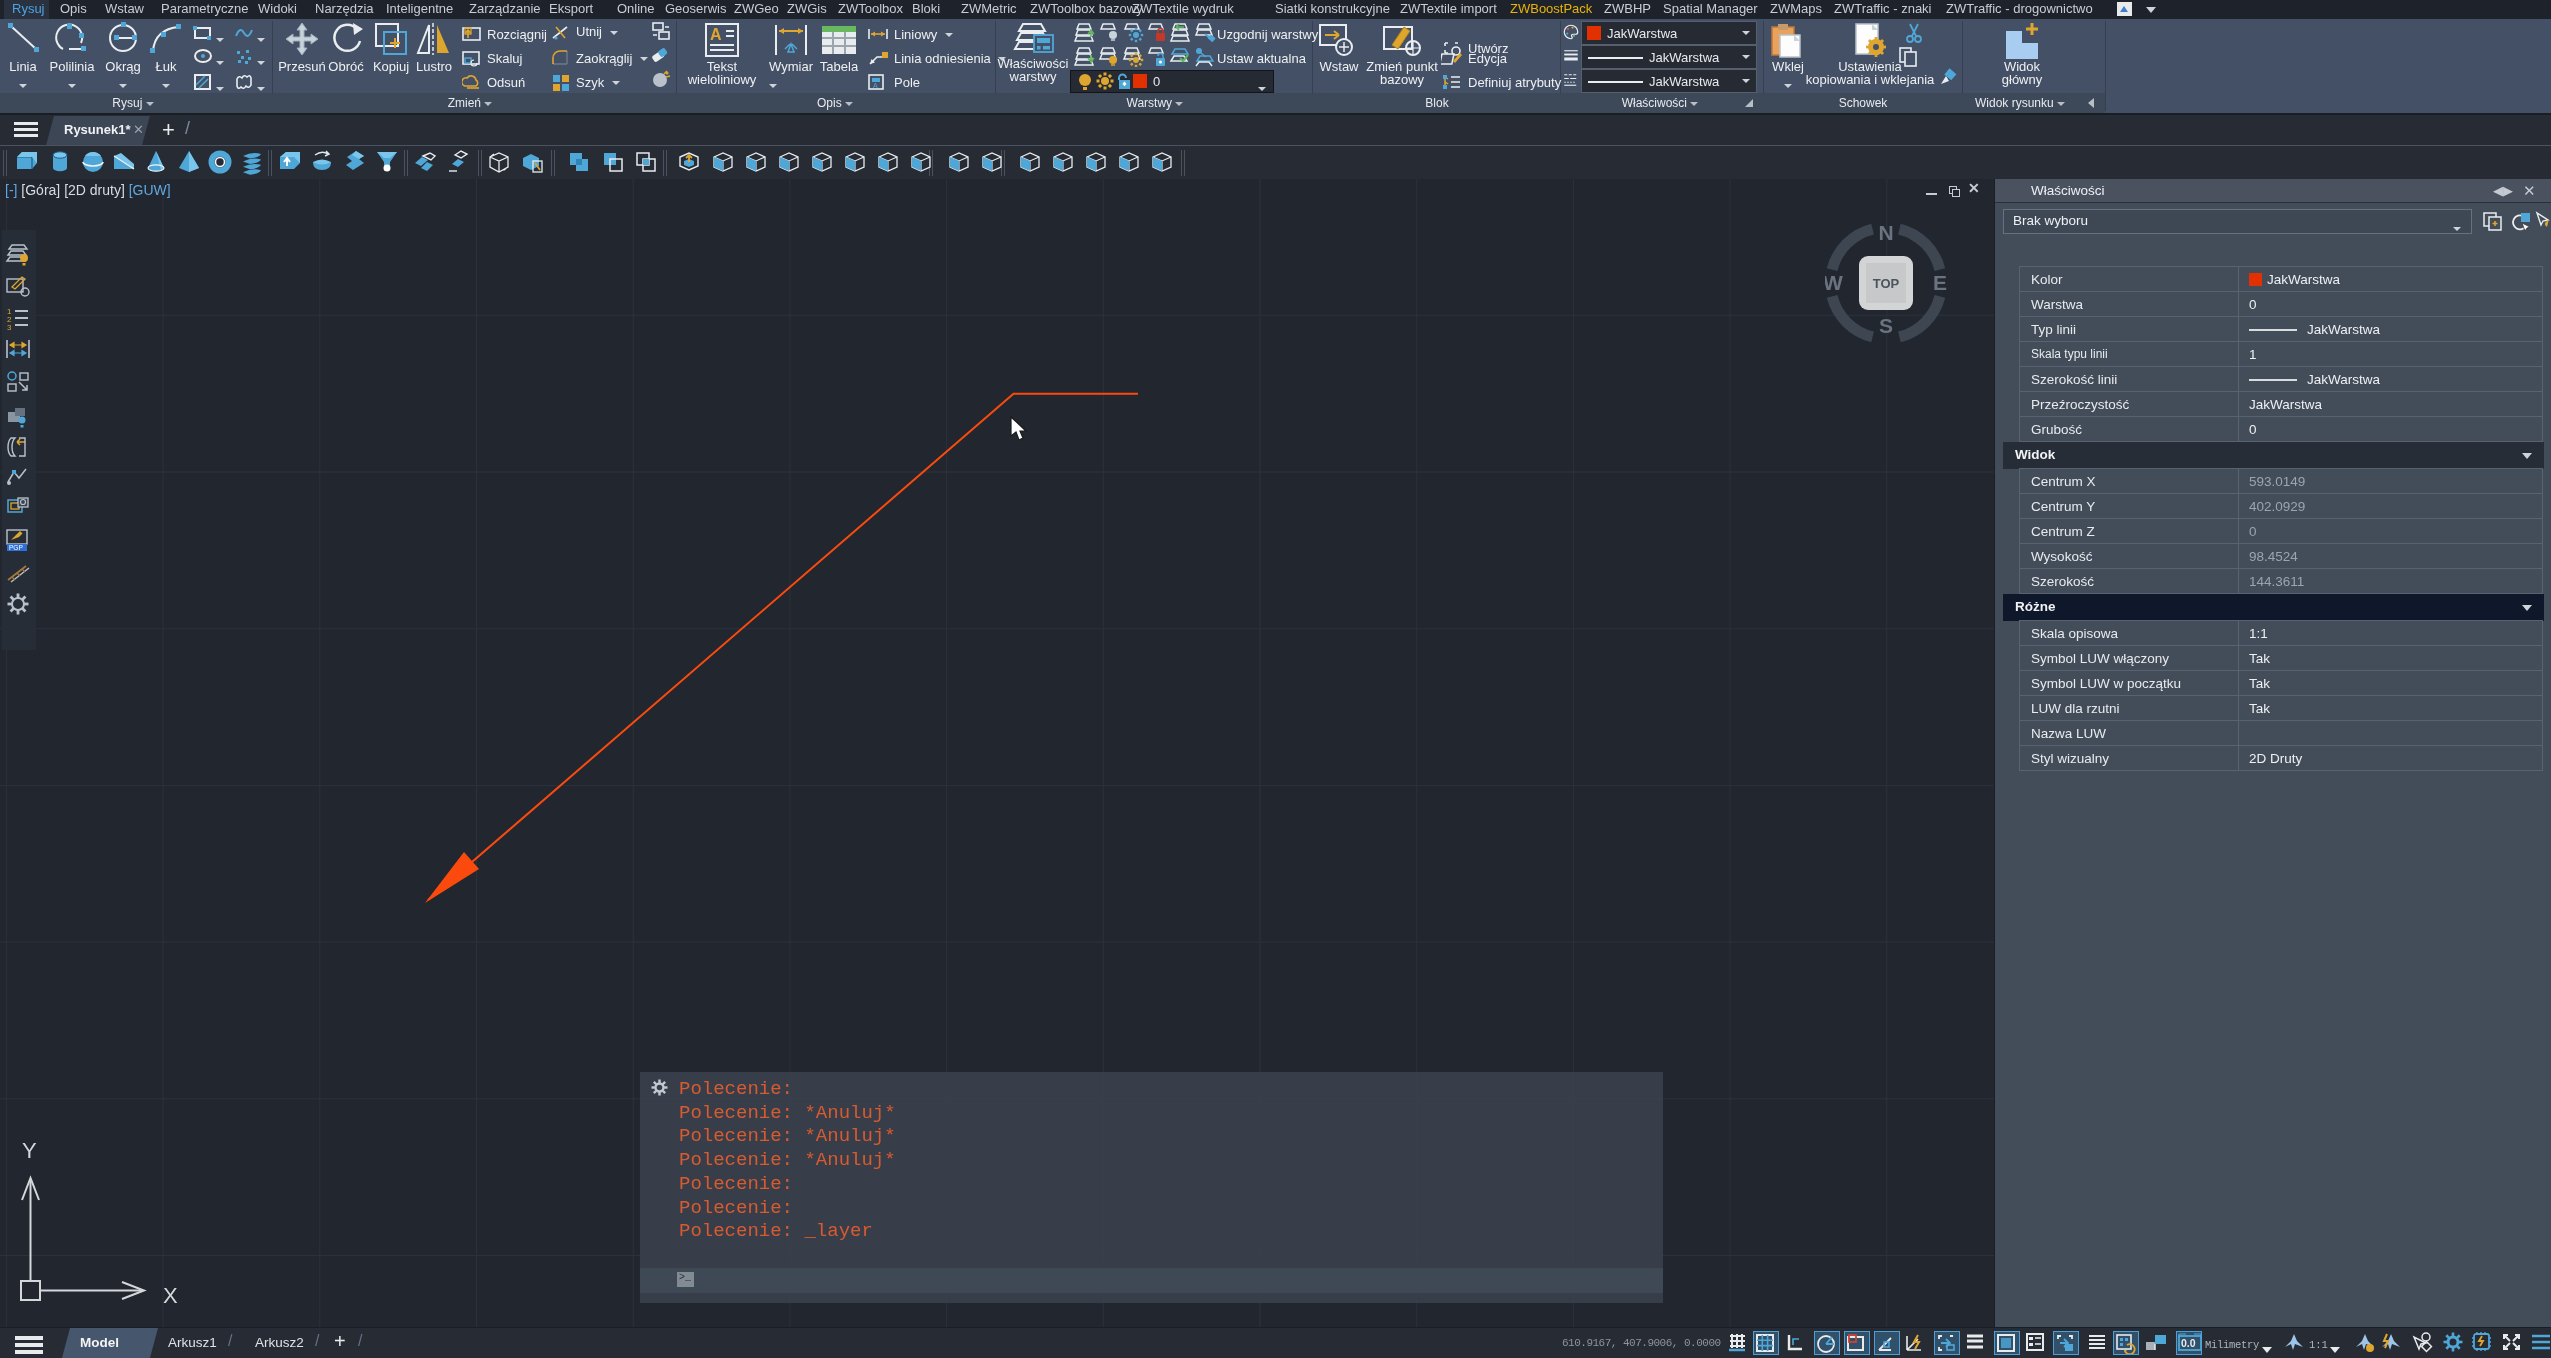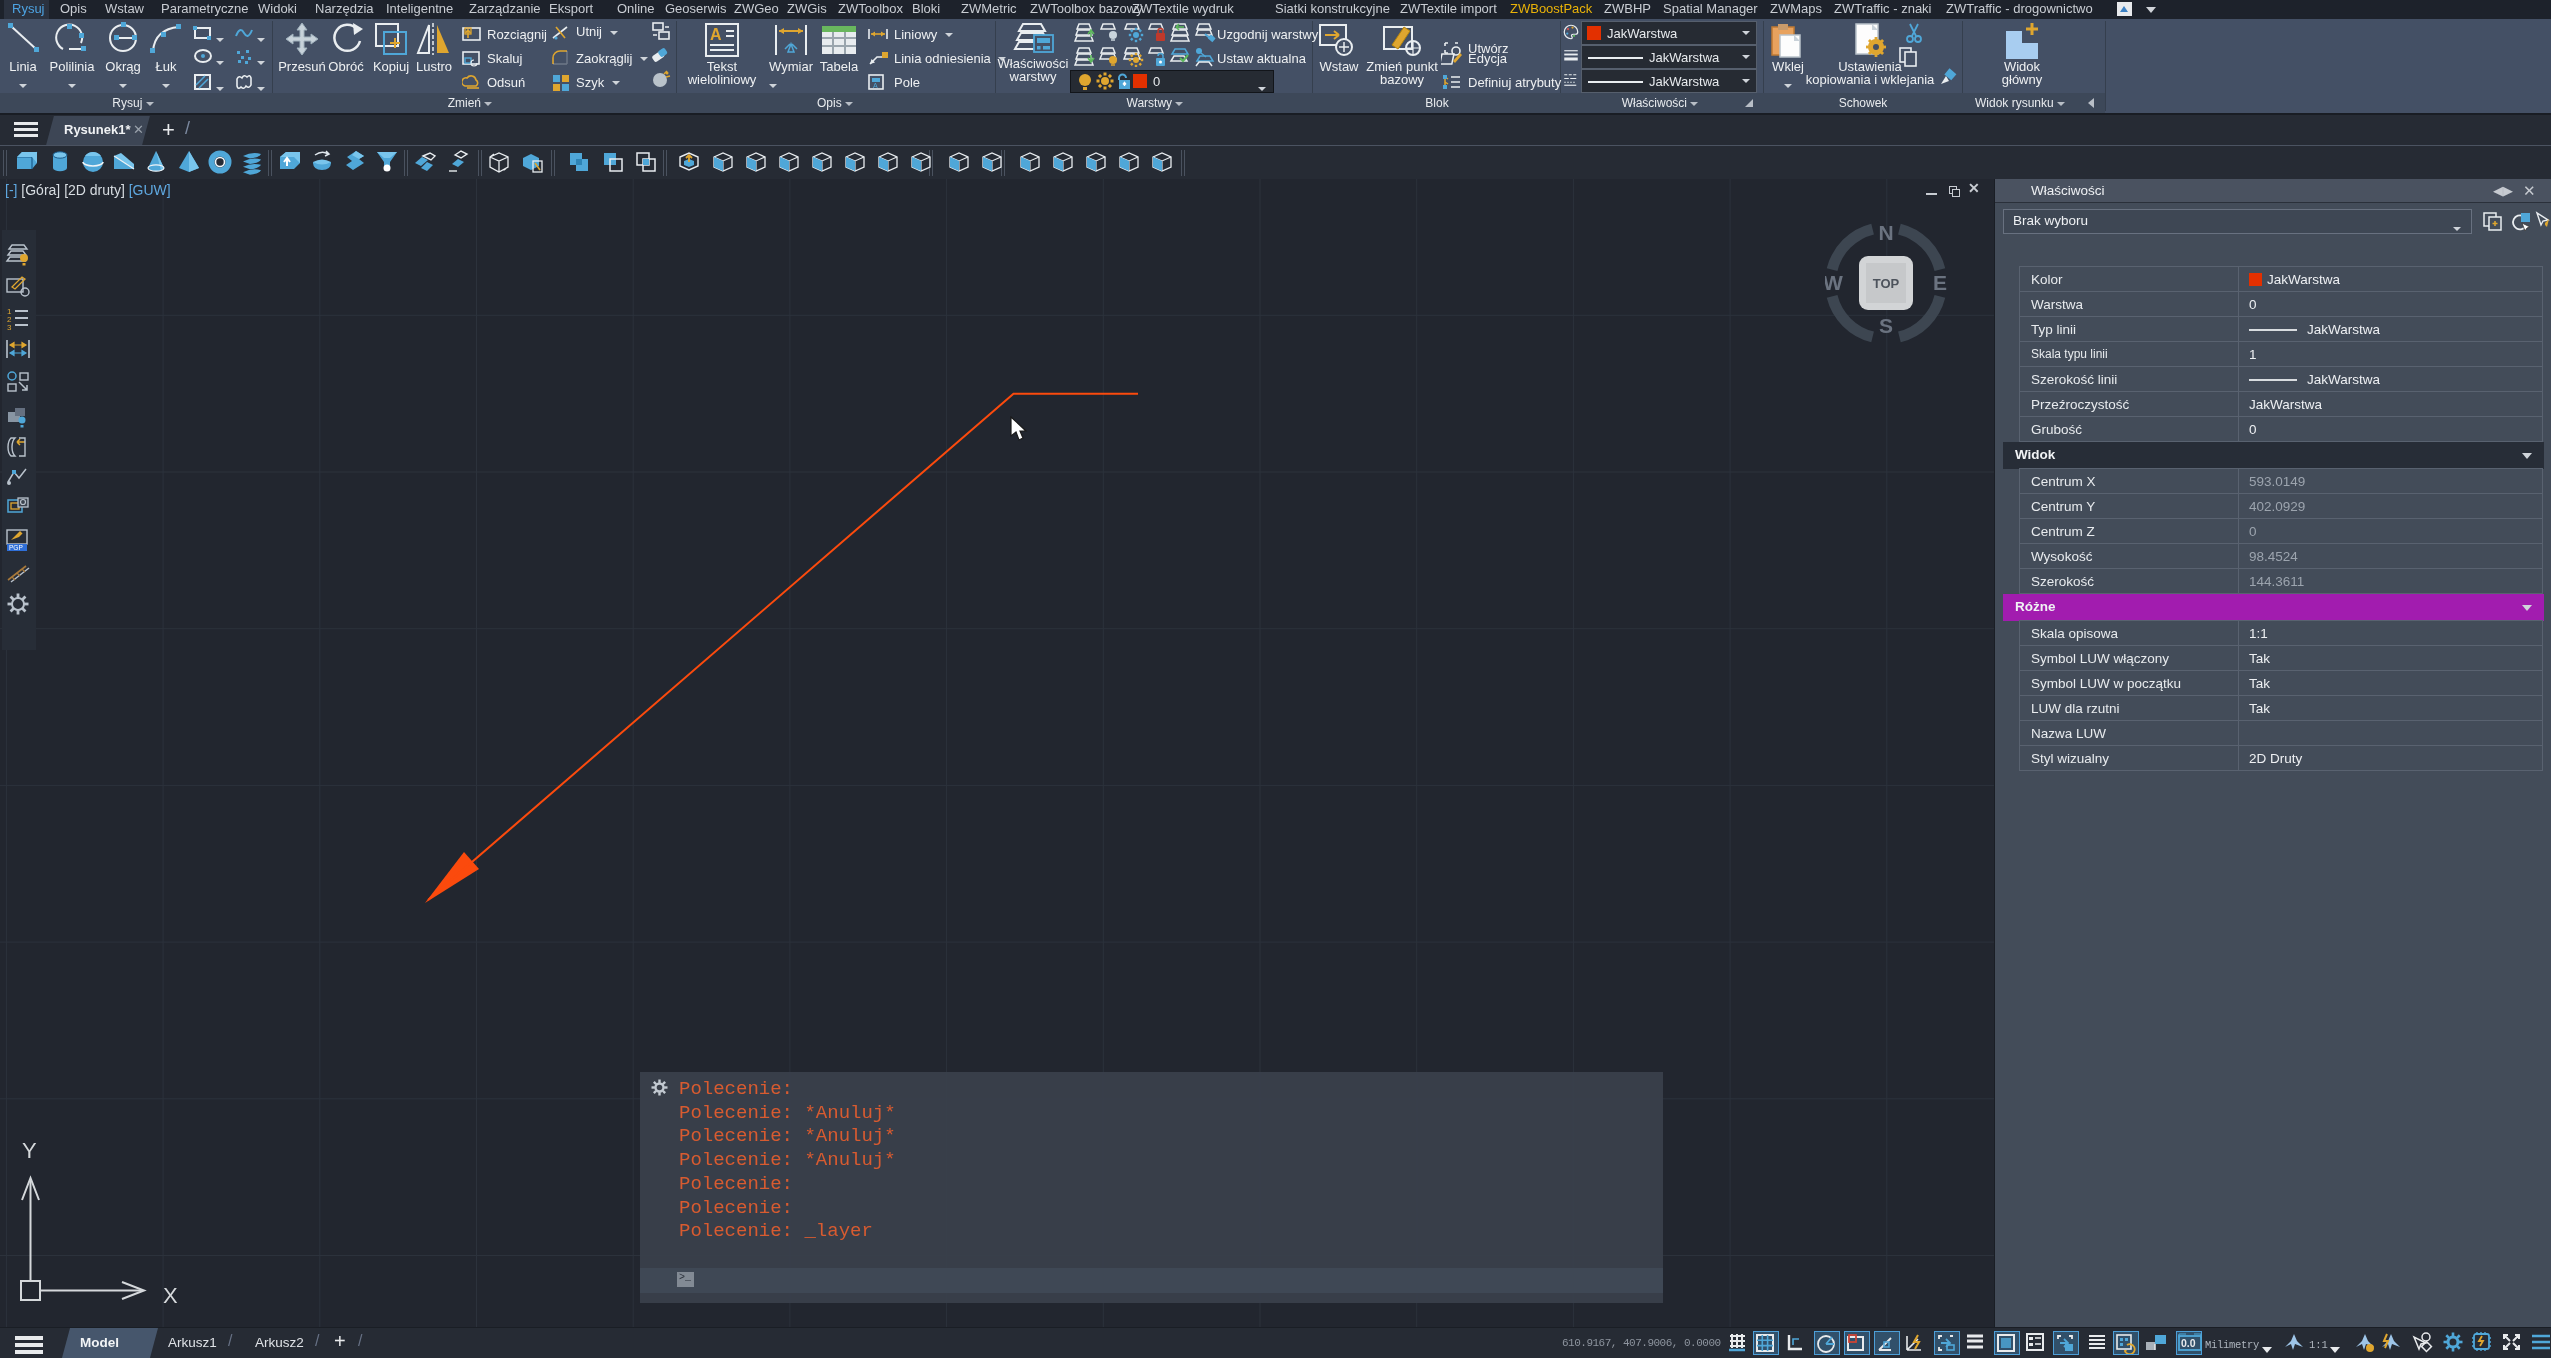--- a/index.html
+++ b/index.html
@@ -917,21 +917,21 @@
       <div class="abs txt" style="left:36px;top:345px;font-size:13.5px;color:#e8ebee">Centrum Z</div>
       <div class="abs txt" style="left:254px;top:345px;font-size:13.5px;color:#9ca4ae">0</div>
       <div class="abs" style="left:24px;top:365px;width:524px;height:25px;border:1px solid #596270;border-top:none"></div>
       <div class="abs" style="left:243px;top:365px;width:1px;height:25px;background:#596270"></div>
       <div class="abs txt" style="left:36px;top:370px;font-size:13.5px;color:#e8ebee">Wysokość</div>
       <div class="abs txt" style="left:254px;top:370px;font-size:13.5px;color:#9ca4ae">98.4524</div>
       <div class="abs" style="left:24px;top:390px;width:524px;height:25px;border:1px solid #596270;border-top:none"></div>
       <div class="abs" style="left:243px;top:390px;width:1px;height:25px;background:#596270"></div>
       <div class="abs txt" style="left:36px;top:395px;font-size:13.5px;color:#e8ebee">Szerokość</div>
       <div class="abs txt" style="left:254px;top:395px;font-size:13.5px;color:#9ca4ae">144.3611</div>
-      <div class="abs" style="left:8px;top:415px;width:541px;height:27px;background:#a21caf">
+      <div class="abs" style="left:8px;top:415px;width:541px;height:27px;background:#0f172a">
         <span class="abs txt" style="left:12px;top:5px;font-size:13.5px;font-weight:bold;color:#f0f2f4">Różne</span>
         <span class="caret" style="position:absolute;right:12px;top:11px;border-left-width:5px;border-right-width:5px;border-top-width:6px"></span>
       </div>
       <div class="abs" style="left:24px;top:441px;width:524px;height:1px;background:#596270"></div>
       <div class="abs" style="left:24px;top:442px;width:524px;height:25px;border:1px solid #596270;border-top:none"></div>
       <div class="abs" style="left:243px;top:442px;width:1px;height:25px;background:#596270"></div>
       <div class="abs txt" style="left:36px;top:447px;font-size:13.5px;color:#e8ebee">Skala opisowa</div>
       <div class="abs txt" style="left:254px;top:447px;font-size:13.5px;color:#eef0f3">1:1</div>
       <div class="abs" style="left:24px;top:467px;width:524px;height:25px;border:1px solid #596270;border-top:none"></div>
       <div class="abs" style="left:243px;top:467px;width:1px;height:25px;background:#596270"></div>

